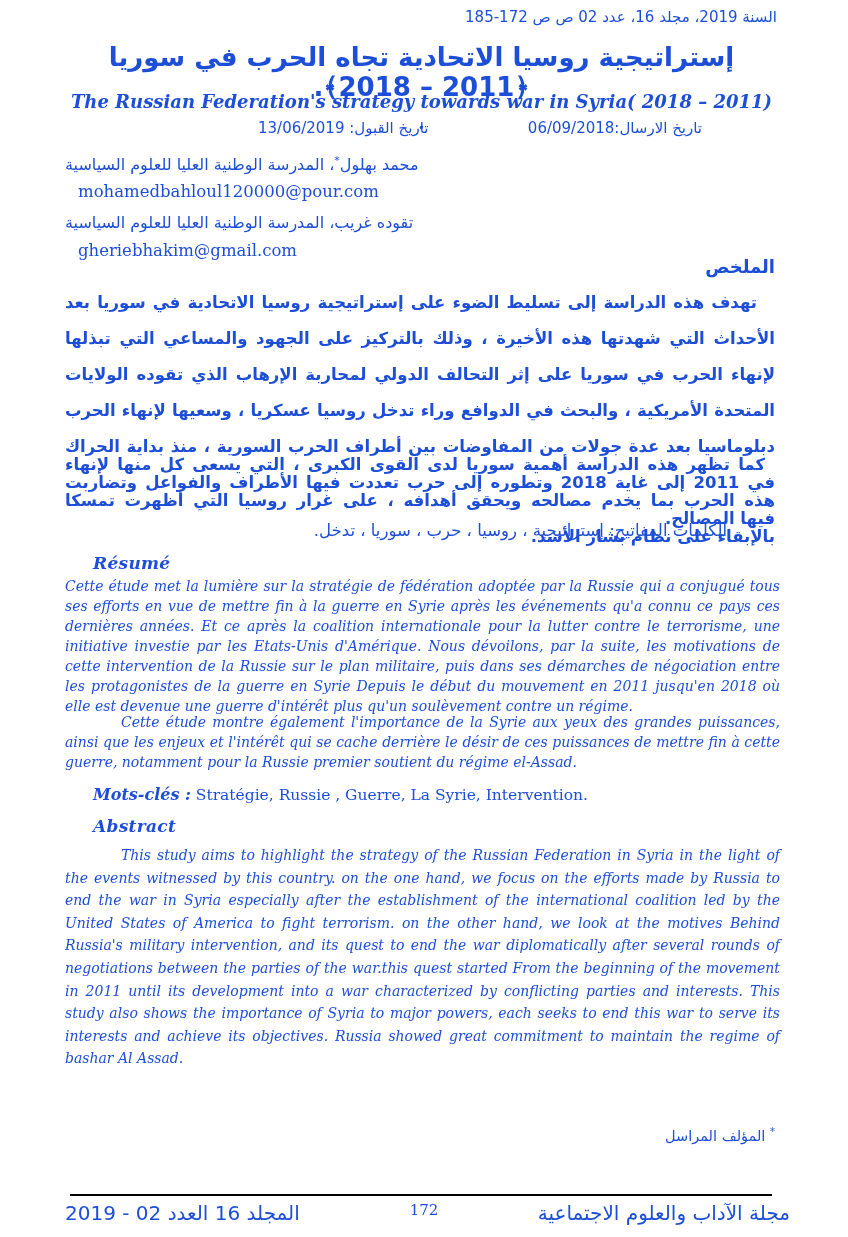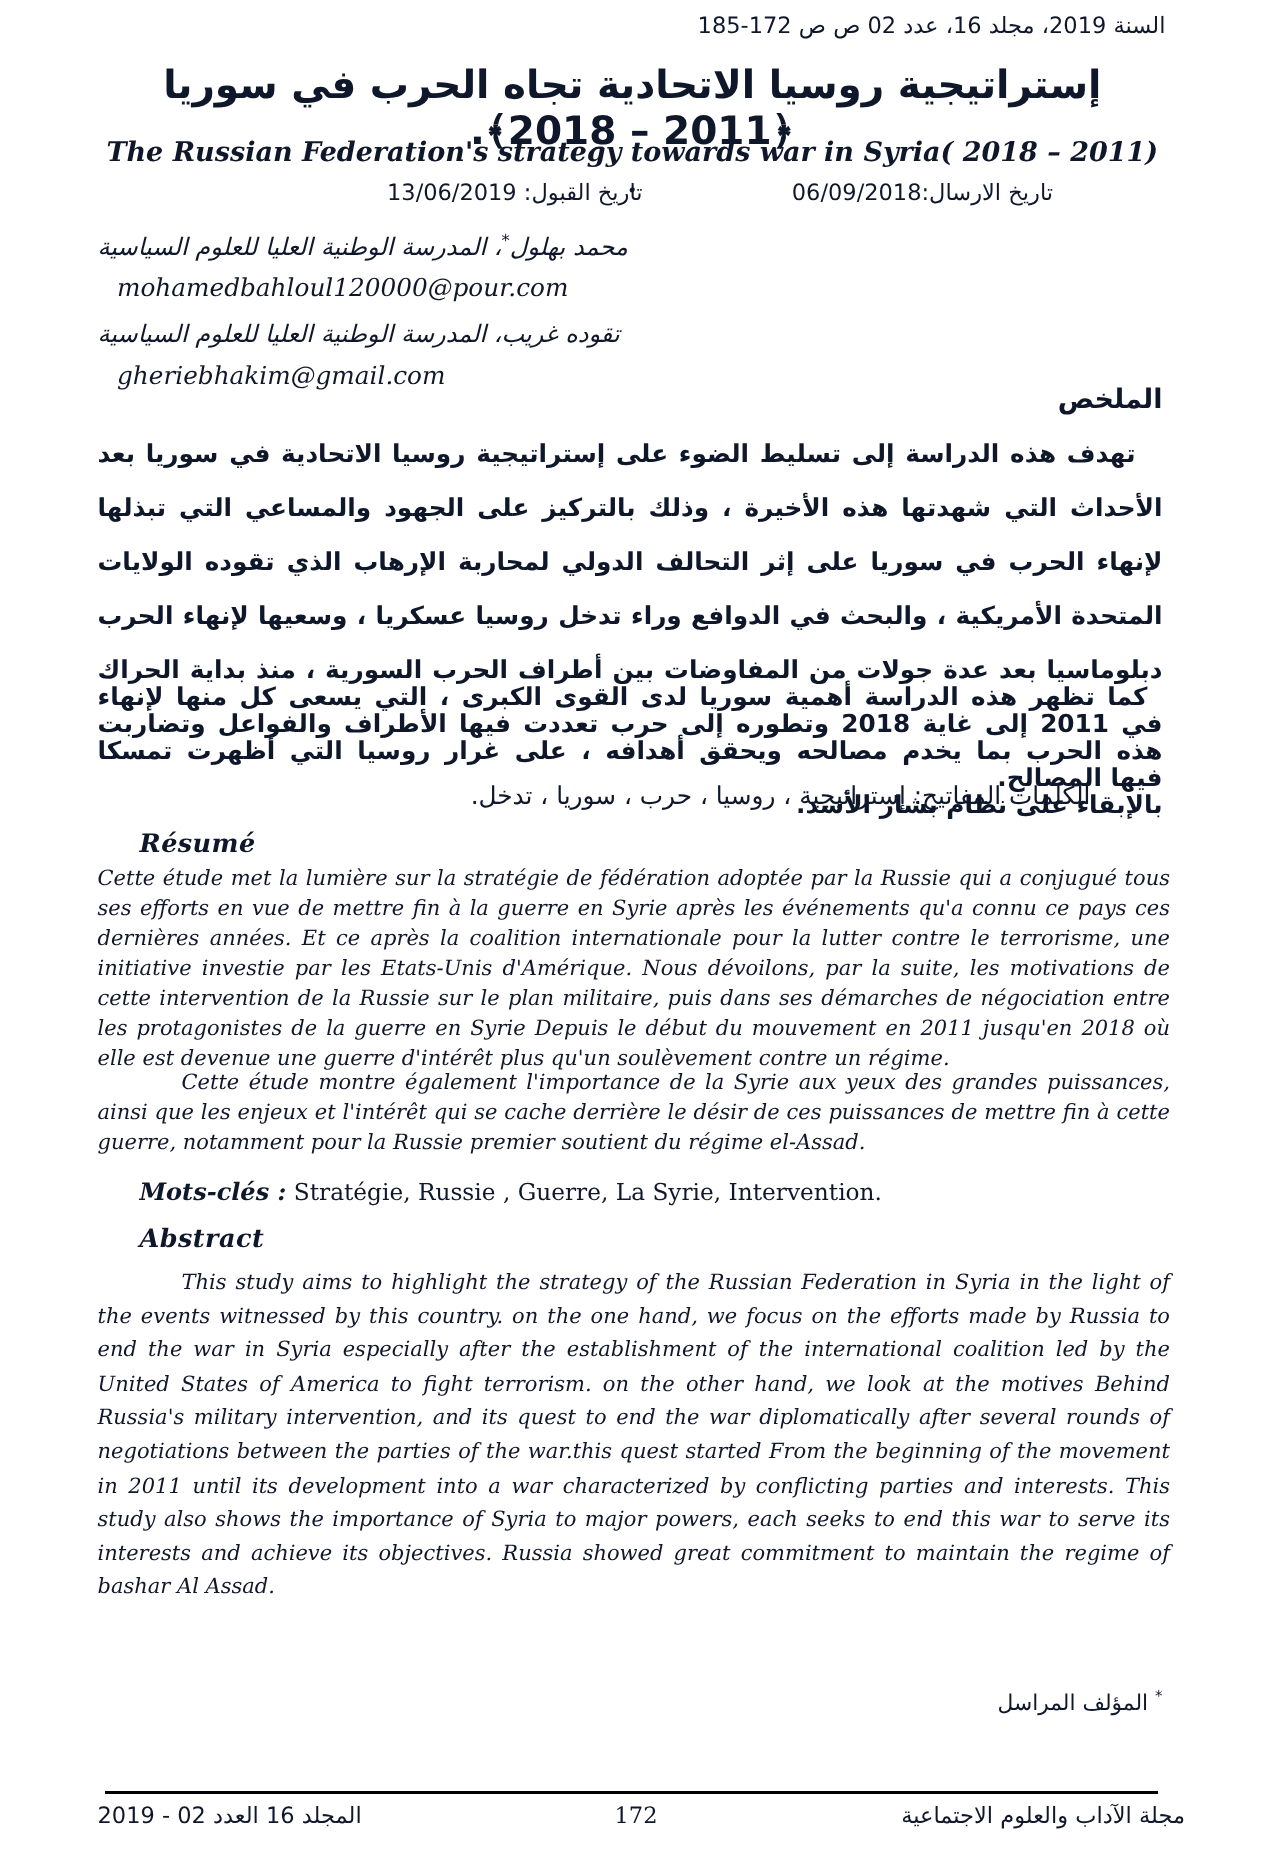--- a/index.html
+++ b/index.html
@@ -1,21 +1,21 @@
 <!DOCTYPE html>
 <html lang="ar"><head>
 <meta charset="utf-8">
 <style>
   html, body { margin: 0; padding: 0; background: #ffffff; }
   .page {
     position: relative;
     width: 848px;
     height: 1237px;
     background: #ffffff;
-    color: #0f172a;
+    color: #1d4ed8;
     overflow: hidden;
     font-family: "DejaVu Sans", sans-serif;
   }
   .abs { position: absolute; }
 
   .header-line {
     top: 8px; right: 71px;
     direction: rtl;
     font-size: 15px;
     font-family: "DejaVu Sans", sans-serif;
@@ -35,21 +35,21 @@
     text-align: center;
     font-family: "DejaVu Serif", serif;
     font-style: italic;
     font-weight: bold;
     font-size: 18px;
   }
   .date { direction: rtl; font-size: 15px; font-family: "DejaVu Sans", sans-serif; }
   .date-received { top: 119px; right: 146px; }
   .date-accepted { top: 119px; left: 258px; }
 
-  .authors { top: 147px; left: 65px; width: 560px; font-style: italic; }
+  .authors { top: 147px; left: 65px; width: 560px; }
   .author-line {
     direction: rtl;
     text-align: left;
     font-size: 16px;
     line-height: 27px;
     font-family: "DejaVu Sans", sans-serif;
   }
   .author-line sup { font-size: 11px; }
   .author-email {
     font-family: "DejaVu Serif", serif;
@@ -114,21 +114,21 @@
 
   .footnote {
     top: 1126px; right: 73px;
     direction: rtl;
     font-size: 14.5px;
     font-family: "DejaVu Sans", sans-serif;
   }
   .footnote sup { font-size: 10px; }
 
   .footer-rule { top: 1194px; left: 70px; width: 702px; height: 2px; background: #000; }
-  .footer-item { top: 1201px; font-size: 15px; font-family: "DejaVu Sans", sans-serif; }
+  .footer-item { top: 1201px; font-size: 20px; font-family: "DejaVu Sans", sans-serif; }
   .footer-left { left: 65px; direction: rtl; }
   .footer-center { left: 0; width: 848px; text-align: center; font-family: "DejaVu Serif", serif; font-size: 15px; }
   .footer-right { right: 58px; direction: rtl; }
 </style>
 </head>
 <body>
 
 <div class="page">
 
   <div class="abs header-line">السنة 2019، مجلد 16، عدد 02 ص ص 172-185</div>

